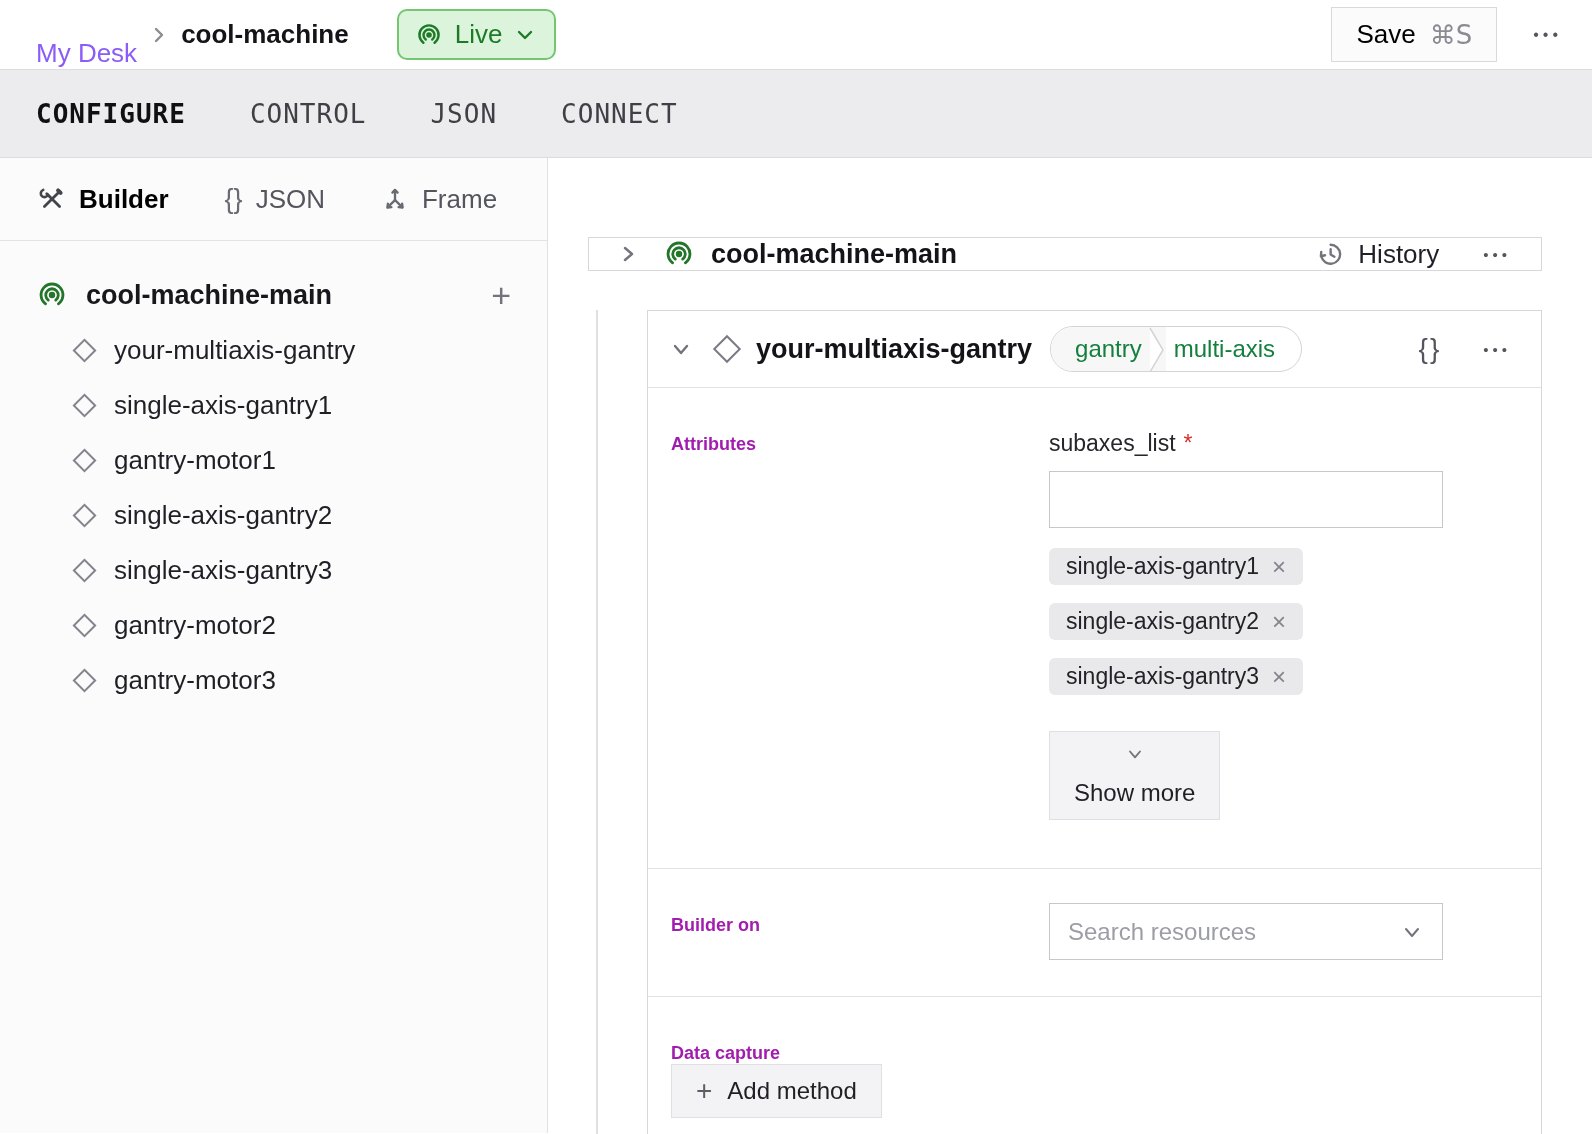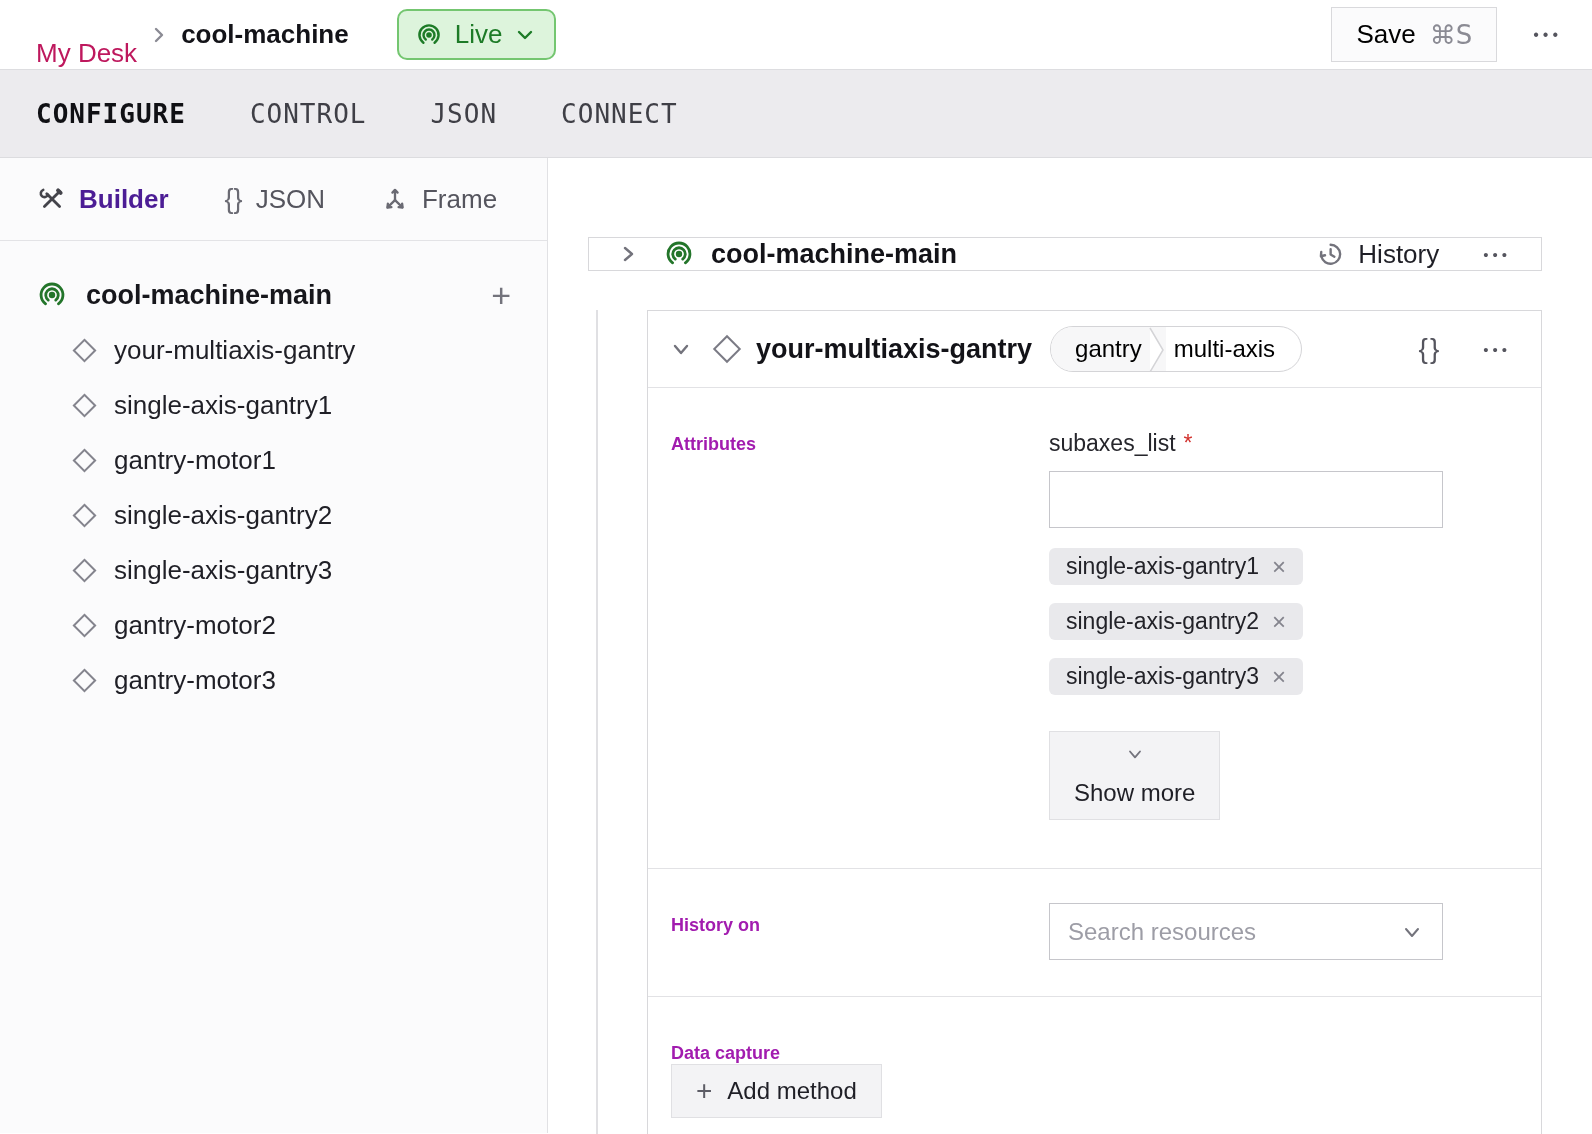--- a/index.html
+++ b/index.html
@@ -3,21 +3,21 @@
 <meta charset="utf-8">
 <style>
   * { margin:0; padding:0; box-sizing:border-box; }
   html,body { width:1592px; height:1134px; overflow:hidden; background:#fff;
     font-family:"Liberation Sans", sans-serif; color:#1c1c22; }
 
   
   .top-header { height:70px; background:#fff; border-bottom:1px solid #dddde0;
     display:flex; align-items:center; padding:0 30px 0 36px; }
   .breadcrumb { display:flex; align-items:center; gap:14px; font-size:26px; }
-  .crumb-parent { color:#be185d;margin-top:37px; }
+  .crumb-parent { color:#8b5cf6;margin-top:37px; }
   .crumb-sep { color:#8b8b94; display:flex; align-items:center; }
   .crumb-current { font-weight:bold; color:#131318; }
   .live-badge { margin-left:48px; display:flex; align-items:center; gap:12px;
     background:#ddf4dc; border:2px solid #74c670; border-radius:10px;
     padding:8px 18px 8px 16px; color:#1d7b27; font-size:26px; cursor:pointer; }
   .spacer { flex:1; }
   .save-btn { display:flex; align-items:center; gap:14px; background:#fbfbfc;
     border:1px solid #d9d9dc; padding:11px 24px; font-size:26px; cursor:pointer; }
   .save-label { color:#000000; }
   .save-shortcut { color:#8b8b94; font-family:"DejaVu Sans", sans-serif; }
@@ -32,21 +32,21 @@
   .tab { color:#3f3f46; cursor:pointer; }
   .tab.active { font-weight:bold; color:#101014; }
 
   
   .content { display:flex; height:975px; }
   .sidebar { width:548px; background:#fbfbfc; border-right:1px solid #e1e1e4;
     flex:none; }
   .mode-row { height:83px; border-bottom:1px solid #e3e3e6; display:flex;
     align-items:center; gap:56px; padding:0 38px; font-size:26px; }
   .mode { display:flex; align-items:center; gap:13px; color:#55555e; cursor:pointer; }
-  .mode.active { color:#4c1d95; font-weight:bold; }
+  .mode.active { color:#000000; font-weight:bold; }
   .mode .braces { font-size:27px; color:#6a6a73; font-weight:normal; }
 
   .tree { padding:26px 0 0 0; }
   .tree-root { height:56px; display:flex; align-items:center; padding:0 36px; }
   .tree-root-label { font-size:27px; font-weight:bold; margin-left:18px; color:#17171c; }
   .plus { margin-left:auto; color:#73737c; font-size:34px; font-weight:200;
     line-height:1; cursor:pointer; }
   .tree-item { height:55px; display:flex; align-items:center; padding-left:76px;
     cursor:pointer; }
   .diamond { width:17px; height:17px; border:2px solid #84848d; transform:rotate(45deg);
@@ -65,21 +65,21 @@
 
   .group { flex:1; margin-left:8px; border-left:2px solid #e0e0e3;
     padding-left:49px; margin-top:39px; }
   .component-card { }
   .comp-header { height:77px; display:flex; align-items:center;
     border-bottom:1px solid #e2e2e5; padding:0 30px 0 21px; }
   .comp-header .diamond { width:20px; height:20px; margin-left:24px; border-color:#7b7b85; }
   .comp-title { font-size:27px; font-weight:bold; margin-left:19px; color:#131318; }
   .tag-pill { margin-left:18px; display:flex; align-items:stretch;
     border:1px solid #d4d4d7; border-radius:999px; overflow:hidden; height:46px; }
-  .tag-seg { display:flex; align-items:center; font-size:24px; color:#000000; }
+  .tag-seg { display:flex; align-items:center; font-size:24px; color:#15803d; }
   .tag-seg.first { padding:0 6px 0 24px; background:#f7f7f8; }
   .tag-seg.second { padding:0 26px 0 8px; }
   .tag-sep { width:18px; position:relative; background:#f7f7f8; }
   .tag-sep svg { position:absolute; left:0; top:0; }
   .braces-btn { color:#55555e; font-size:28px; cursor:pointer; letter-spacing:2px; }
   .comp-header .dots { margin-left:42px; }
 
   .section { display:flex; padding:42px 30px 48px 23px; }
   .section + .section { border-top:1px solid #e2e2e5; }
   .section-heading { width:378px; flex:none; font-size:18px; font-weight:bold;
@@ -318,21 +318,21 @@
                 <svg width="20" height="20" viewBox="0 0 24 24">
                     <path d="M6 9 L12 16 L18 9" fill="none" stroke="#73737c" stroke-width="2.2" stroke-linecap="round" stroke-linejoin="round"></path>
                   </svg>
               </span>
               <span>Show more</span>
             </button>
           </div>
         </div>
 
         <div class="section depends">
-          <div class="section-heading">History on</div>
+          <div class="section-heading">Builder on</div>
           <div class="field-col">
             <div class="select-box">
               <span class="placeholder">Search resources</span>
               <span class="icon">
                 <svg width="24" height="24" viewBox="0 0 24 24">
                     <path d="M6 9 L12 16 L18 9" fill="none" stroke="#73737c" stroke-width="2" stroke-linecap="round" stroke-linejoin="round"></path>
                   </svg>
               </span>
             </div>
           </div>

